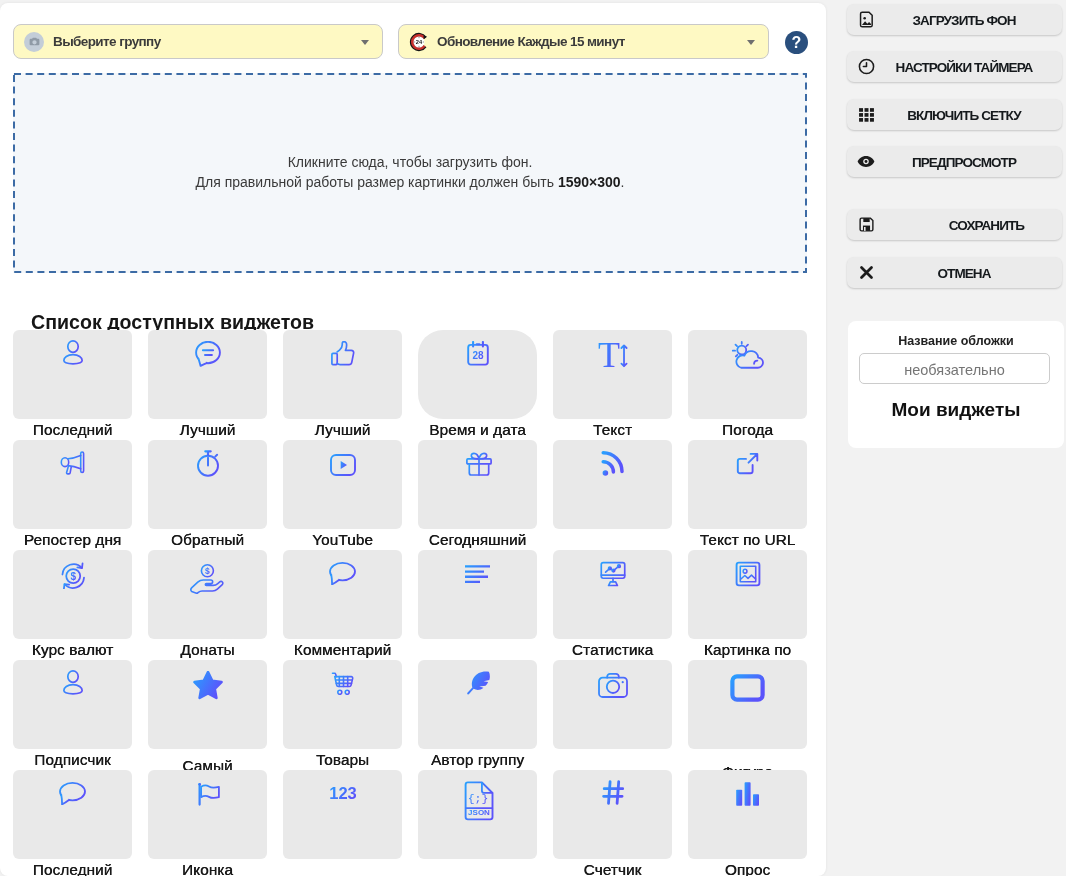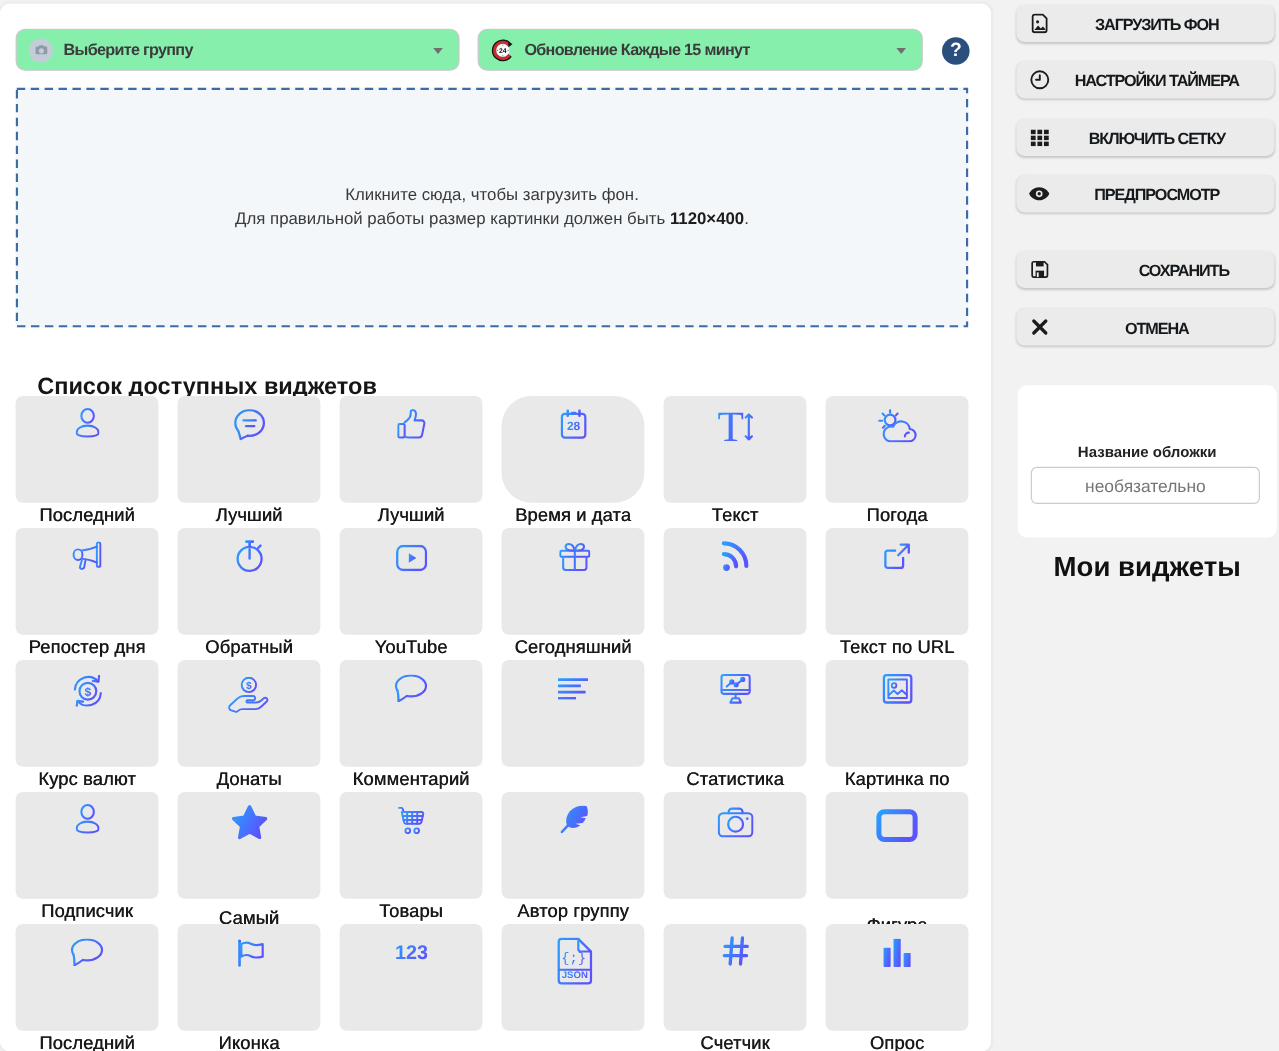--- a/index.html
+++ b/index.html
@@ -1,19 +1,19 @@
 <!DOCTYPE html>
 <html lang="ru"><head>
 <meta charset="utf-8">
 <style>
   html,body{margin:0;padding:0;}
   body{width:1066px;height:876px;background:#f2f2f2;font-family:"Liberation Sans",sans-serif;position:relative;overflow:hidden;}
   .panel{position:absolute;left:0;top:3px;width:826px;height:873px;background:#fff;border-radius:8px;box-shadow:0 0 3px rgba(0,0,0,0.07);}
   
-  .dd{position:absolute;background:#86efac;border:1px solid #c9c9c9;border-radius:8px;height:33px;display:flex;align-items:center;text-align:right;}
+  .dd{position:absolute;background:#fef9c3;border:1px solid #c9c9c9;border-radius:8px;height:33px;display:flex;align-items:center;text-align:right;}
   .dd1{left:13px;top:24px;width:368px;}
   .dd2{left:398px;top:24px;width:369px;}
   .dd .txt{font-weight:700;font-size:13.5px;letter-spacing:-0.6px;color:#3b3b3b;}
   .caret{position:absolute;right:13px;top:15px;width:0;height:0;border-left:4.5px solid transparent;border-right:4.5px solid transparent;border-top:5.5px solid #6f6f6f;}
   .camcirc{width:20px;height:20px;border-radius:50%;background:#c3cdd8;margin:0 9px 0 10px;display:flex;align-items:center;justify-content:center;}
   .updicon{width:20px;height:20px;margin:0 8px 0 10px;}
   .help{position:absolute;left:785px;top:31px;width:23px;height:23px;border-radius:50%;background:#2a4f7d;color:#fff;font-weight:700;font-size:16px;text-align:center;line-height:23px;}
   
   .upload{position:absolute;left:13px;top:73px;width:794px;height:200px;background:#f4f7fa;}
   .upload .tx{position:absolute;left:0;right:0;top:80px;text-align:center;font-size:14px;line-height:19.7px;color:#3a3a3a;}
@@ -24,22 +24,22 @@
   .card .ic{position:absolute;left:0;right:0;top:10px;display:flex;justify-content:center;align-items:flex-start;}
   .card .lb{position:absolute;left:1px;right:1px;top:42px;text-align:center;font-size:15.3px;letter-spacing:0.1px;line-height:19px;font-weight:400;color:#191919;text-shadow:0.35px 0 0 #191919;margin-top:48px;}
   .card .lb.t48{top:48px;}
   .card .lb.t54{top:54px;}
   .card .lb.t56{top:56px;}
   
   .sbtn{position:absolute;left:847px;width:215px;height:31px;background:#ebebeb;border-radius:7px;box-shadow:0 1px 2px rgba(0,0,0,0.18);display:flex;align-items:center;}
   .sbtn .sic{width:18px;margin-left:10px;display:flex;justify-content:center;}
   .sbtn .st{flex:1;text-align:center;font-size:13.5px;font-weight:700;color:#15191c;letter-spacing:-0.9px;padding-right:9px;padding-top:2px;}
   .scard{position:absolute;left:848px;top:321px;width:216px;height:127px;background:#fff;border-radius:8px;}
-  .mywid{position:absolute;left:0;right:0;top:427px;text-align:center;font-weight:700;font-size:23px;line-height:18px;color:#111;}
-  .abs{position:absolute;margin-top:36px;}
+  .mywid{position:absolute;left:0;right:0;top:401px;text-align:center;font-weight:700;font-size:19px;line-height:18px;color:#111;}
+  .abs{position:absolute;}
 </style>
 </head>
 <body>
 <div class="panel"></div>
 
 <div class="dd dd1">
   <div class="camcirc">
     <svg width="13" height="13" viewBox="0 0 24 24" fill="#8f9aa6">
         <path d="M9 5l-1.5 2H5a2 2 0 0 0-2 2v8a2 2 0 0 0 2 2h14a2 2 0 0 0 2-2V9a2 2 0 0 0-2-2h-2.5L15 5H9zm3 4.5a4 4 0 1 1 0 8 4 4 0 0 1 0-8z"></path>
       </svg>
@@ -60,21 +60,21 @@
   <div class="txt">Обновление Каждые 15 минут</div>
   <div class="caret"></div>
 </div>
 
 <div class="help">?</div>
 
 <div class="upload">
     <svg width="794" height="200" style="position:absolute;left:0;top:0">
       <rect x="1" y="1" width="792" height="198" fill="none" stroke="#3c6ba5" stroke-width="2" stroke-dasharray="7 4.6"></rect>
     </svg>
-  <div class="tx">Кликните сюда, чтобы загрузить фон.<br>Для правильной работы размер картинки должен быть <b>1120×400</b>.</div>
+  <div class="tx">Кликните сюда, чтобы загрузить фон.<br>Для правильной работы размер картинки должен быть <b>1590×300</b>.</div>
 </div>
 
 <h2 class="head">Список доступных виджетов</h2>
 
 <svg width="0" height="0" style="position:absolute">
 <defs>
 <linearGradient id="g" x1="0%" y1="0%" x2="100%" y2="55%">
 <stop offset="0" stop-color="#28a0fe"></stop>
         <stop offset="1" stop-color="#5b53fb"></stop>
 </linearGradient>

